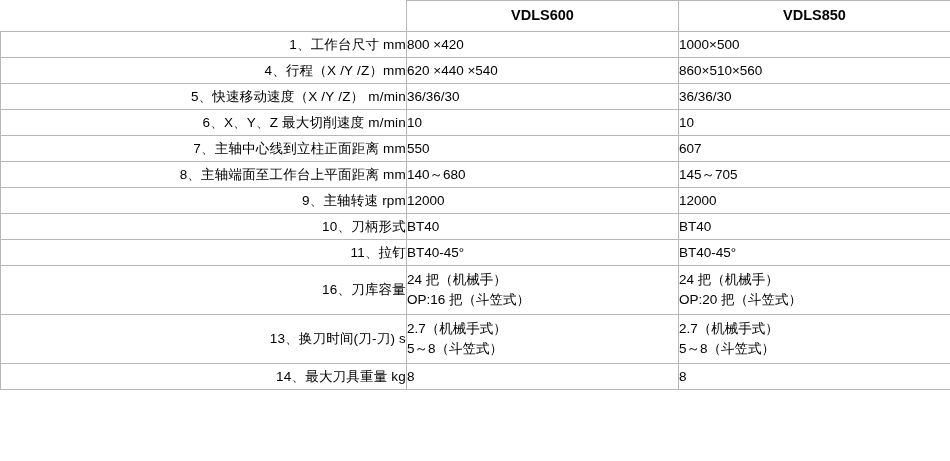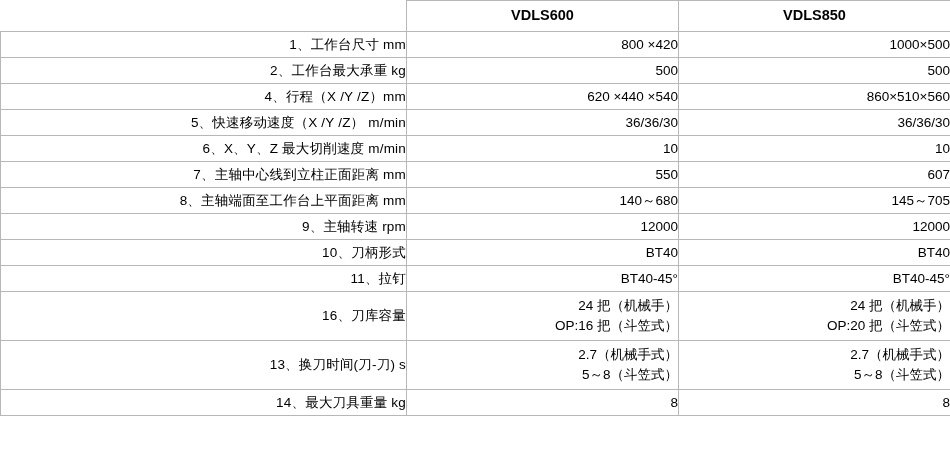--- a/index.html
+++ b/index.html
@@ -41,21 +41,21 @@
   .corner-cell {
     border-top: none !important;
     border-left: none !important;
   }
   .label-cell {
     padding: 4px 8px 4px 6px;
     text-align: left;
   }
   .value-cell {
     padding: 4px 8px 4px 7px;
-    text-align: right;
+    text-align: left;
   }
   .value-cell .line,
   .label-cell .line {
     display: block;
     white-space: nowrap;
   }
   .row-single td { height: 25px; }
   .row-double td { height: 48px; }
   .label-cell .line { letter-spacing: 0.2px; text-align: right; }
 </style>
@@ -82,31 +82,20 @@
         </td>
         <td class="value-cell">
           <span class="line">800 ×420</span>
         </td>
         <td class="value-cell">
           <span class="line">1000×500</span>
         </td>
       </tr>
       <tr class="row-single">
         <td class="label-cell">
-          <span class="line">2、工作台最大承重  kg</span>
-        </td>
-        <td class="value-cell">
-          <span class="line">500</span>
-        </td>
-        <td class="value-cell">
-          <span class="line">500</span>
-        </td>
-      </tr>
-      <tr class="row-single">
-        <td class="label-cell">
           <span class="line">4、行程（X /Y /Z）mm</span>
         </td>
         <td class="value-cell">
           <span class="line">620 ×440 ×540</span>
         </td>
         <td class="value-cell">
           <span class="line">860×510×560</span>
         </td>
       </tr>
       <tr class="row-single">

